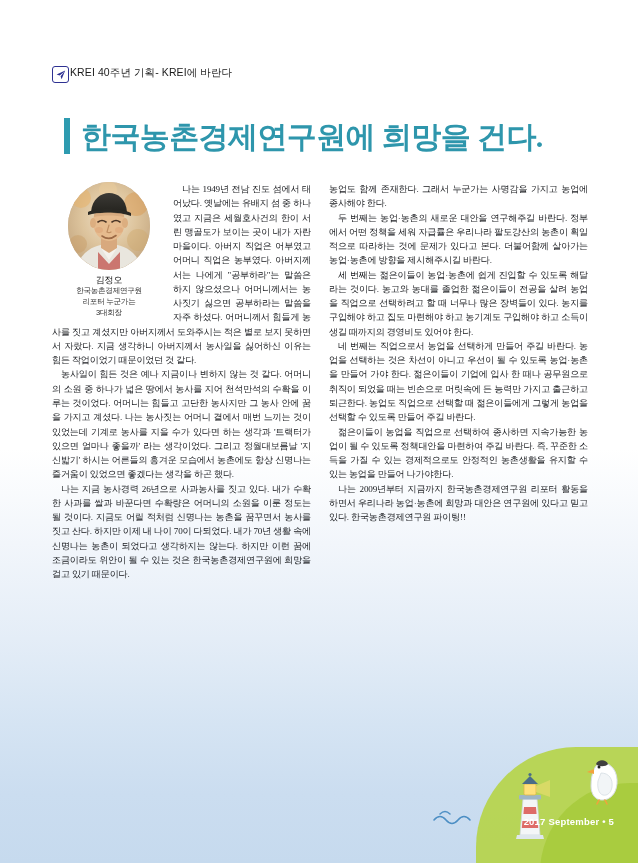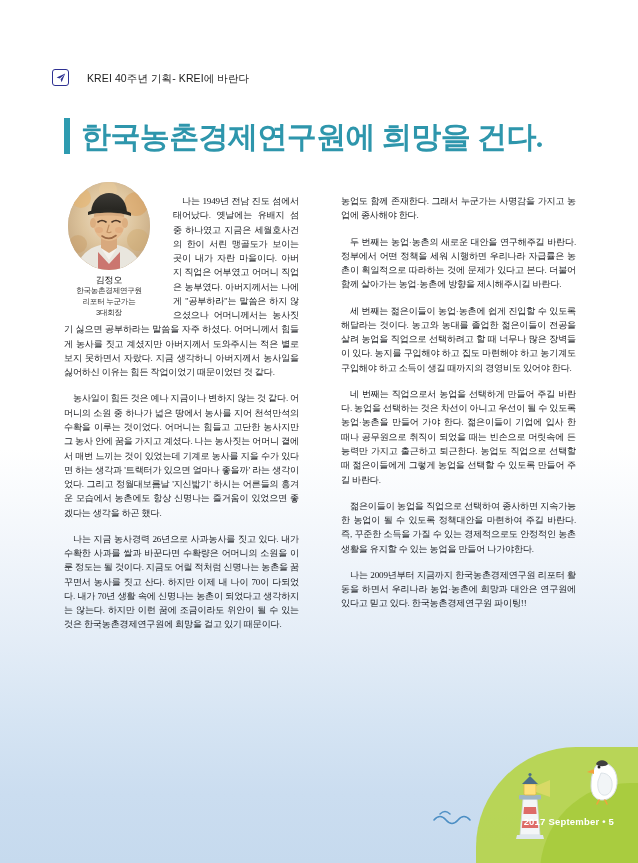--- a/index.html
+++ b/index.html
@@ -33,22 +33,22 @@
         #c6daee 100%);
     overflow: hidden;
   }
 
   
   #kicker {
     position: absolute;
     left: 52px;
     top: 66px;
     display: flex;
-    align-items: flex-end;
-    gap: 18px;
+    align-items: flex-start;
+    gap: 1px;
     height: 20px;
   }
   #kicker-icon {
     width: 17px;
     height: 17px;
     border: 1.4px solid #2e3192;
     border-radius: 3px;
     display: flex;
     align-items: center;
     justify-content: center;
@@ -102,21 +102,21 @@
   .col {
     width: 259px;
     font-size: 9.1px;
     line-height: 1.57;
     color: #16181c;
     text-align: justify;
     text-justify: inter-character;
     letter-spacing: -0.18px;
     word-break: break-all;
   }
-  .col p { text-indent: 9px; margin: 12px; }
+  .col p { text-indent: 9px; margin: 0; }
   .col p.noindent { text-indent: 0; }
 
   
   #author-block {
     float: left;
     width: 114px;
     margin: 0 7px 2px 0;
     text-align: center;
     shape-outside: margin-box;
   }
@@ -269,21 +269,21 @@
         <div class="author-meta">3대회장</div>
       </div>
 
       <p>나는 1949년 전남 진도 섬에서 태어났다. 옛날에는 유배지 섬 중 하나였고 지금은 세월호사건의 한이 서린 맹골도가 보이는 곳이 내가 자란 마을이다. 아버지 직업은 어부였고 어머니 직업은 농부였다. 아버지께서는 나에게 "공부하라"는 말씀은 하지 않으셨으나 어머니께서는 농사짓기 싫으면 공부하라는 말씀을 자주 하셨다. 어머니께서 힘들게 농사를 짓고 계셨지만 아버지께서 도와주시는 적은 별로 보지 못하면서 자랐다. 지금 생각하니 아버지께서 농사일을 싫어하신 이유는 힘든 작업이었기 때문이었던 것 같다.</p>
       <p>농사일이 힘든 것은 예나 지금이나 변하지 않는 것 같다. 어머니의 소원 중 하나가 넓은 땅에서 농사를 지어 천석만석의 수확을 이루는 것이었다. 어머니는 힘들고 고단한 농사지만 그 농사 안에 꿈을 가지고 계셨다. 나는 농사짓는 어머니 곁에서 매번 느끼는 것이 있었는데 기계로 농사를 지을 수가 있다면 하는 생각과 '트랙터가 있으면 얼마나 좋을까' 라는 생각이었다. 그리고 정월대보름날 '지신밟기' 하시는 어른들의 흥겨운 모습에서 농촌에도 항상 신명나는 즐거움이 있었으면 좋겠다는 생각을 하곤 했다.</p>
       <p>나는 지금 농사경력 26년으로 사과농사를 짓고 있다. 내가 수확한 사과를 쌀과 바꾼다면 수확량은 어머니의 소원을 이룬 정도는 될 것이다. 지금도 어릴 적처럼 신명나는 농촌을 꿈꾸면서 농사를 짓고 산다. 하지만 이제 내 나이 70이 다되었다. 내가 70년 생활 속에 신명나는 농촌이 되었다고 생각하지는 않는다. 하지만 이런 꿈에 조금이라도 위안이 될 수 있는 것은 한국농촌경제연구원에 희망을 걸고 있기 때문이다.</p>
     </div>
 
     <div class="col">
       <p class="noindent">농업도 함께 존재한다. 그래서 누군가는 사명감을 가지고 농업에 종사해야 한다.</p>
-      <p>두 번째는 농업·농촌의 새로운 대안을 연구해주길 바란다. 정부에서 어떤 정책을 세워 시행하면 우리나라 자급률은 농촌이 획일적으로 따라하는 것에 문제가 있다고 본다. 더불어함께 살아가는 농업·농촌에 방향을 제시해주시길 바란다.</p>
+      <p>두 번째는 농업·농촌의 새로운 대안을 연구해주길 바란다. 정부에서 어떤 정책을 세워 자급률은 우리나라 팔도강산의 농촌이 획일적으로 따라하는 것에 문제가 있다고 본다. 더불어함께 살아가는 농업·농촌에 방향을 제시해주시길 바란다.</p>
       <p>세 번째는 젊은이들이 농업·농촌에 쉽게 진입할 수 있도록 해달라는 것이다. 농고와 농대를 졸업한 젊은이들이 전공을 살려 농업을 직업으로 선택하려고 할 때 너무나 많은 장벽들이 있다. 농지를 구입해야 하고 집도 마련해야 하고 농기계도 구입해야 하고 소득이 생길 때까지의 경영비도 있어야 한다.</p>
       <p>네 번째는 직업으로서 농업을 선택하게 만들어 주길 바란다. 농업을 선택하는 것은 차선이 아니고 우선이 될 수 있도록 농업·농촌을 만들어 가야 한다. 젊은이들이 기업에 입사 한 때나 공무원으로 취직이 되었을 때는 빈손으로 머릿속에 든 능력만 가지고 출근하고 퇴근한다. 농업도 직업으로 선택할 때 젊은이들에게 그렇게 농업을 선택할 수 있도록 만들어 주길 바란다.</p>
       <p>젊은이들이 농업을 직업으로 선택하여 종사하면 지속가능한 농업이 될 수 있도록 정책대안을 마련하여 주길 바란다. 즉, 꾸준한 소득을 가질 수 있는 경제적으로도 안정적인 농촌생활을 유지할 수 있는 농업을 만들어 나가야한다.</p>
       <p>나는 2009년부터 지금까지 한국농촌경제연구원 리포터 활동을 하면서 우리나라 농업·농촌에 희망과 대안은 연구원에 있다고 믿고 있다. 한국농촌경제연구원 파이팅!!</p>
     </div>
 
   </div>
 
   <div id="footer-art">
     <div id="footer-blob"></div>

